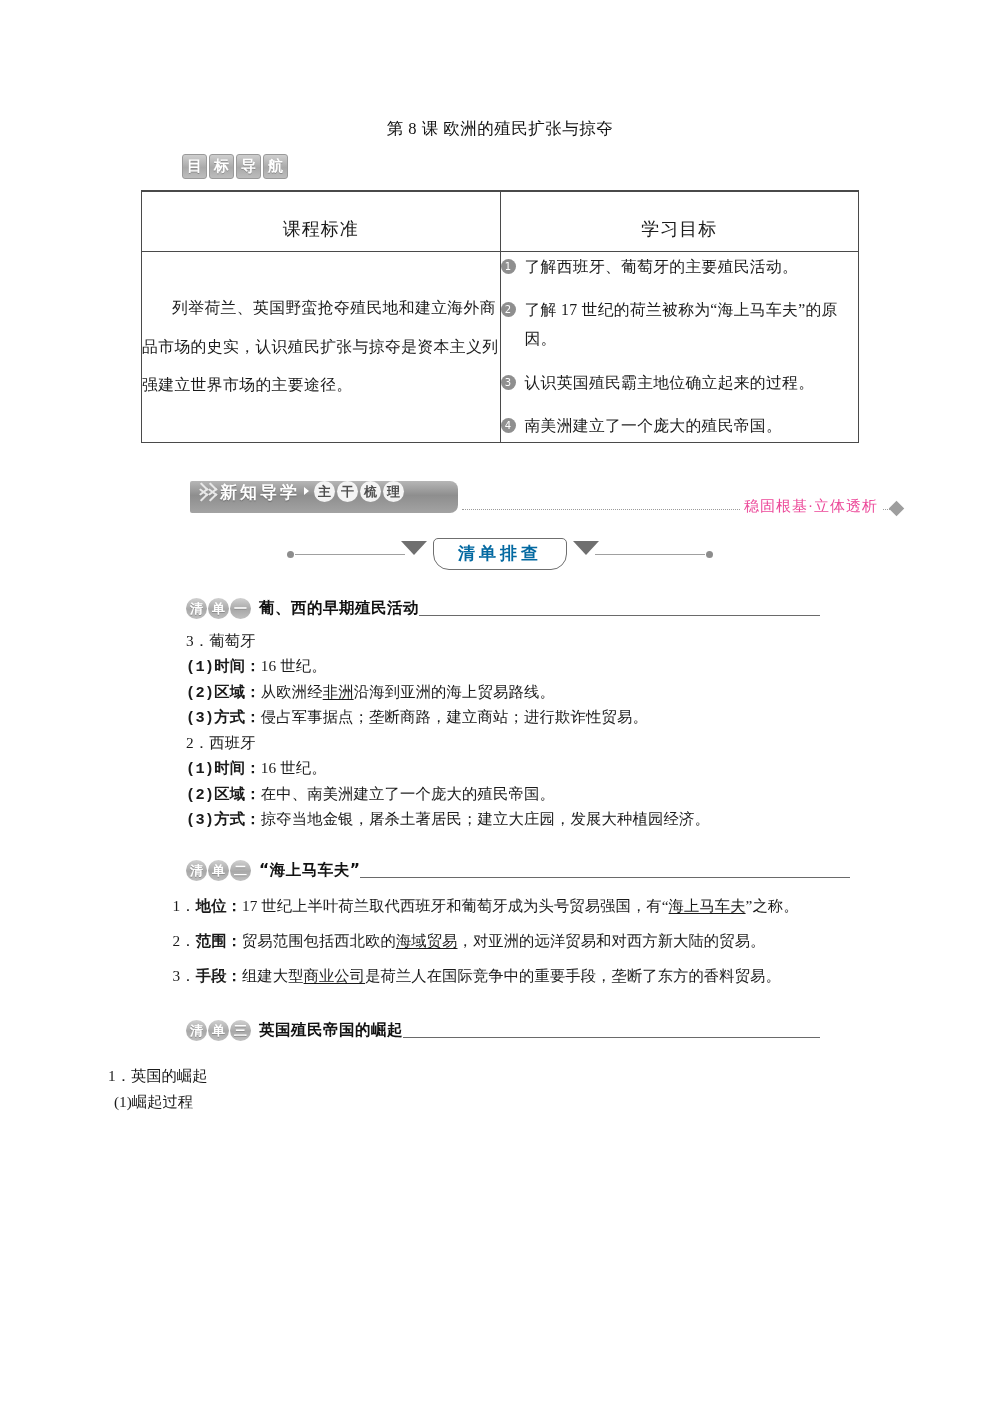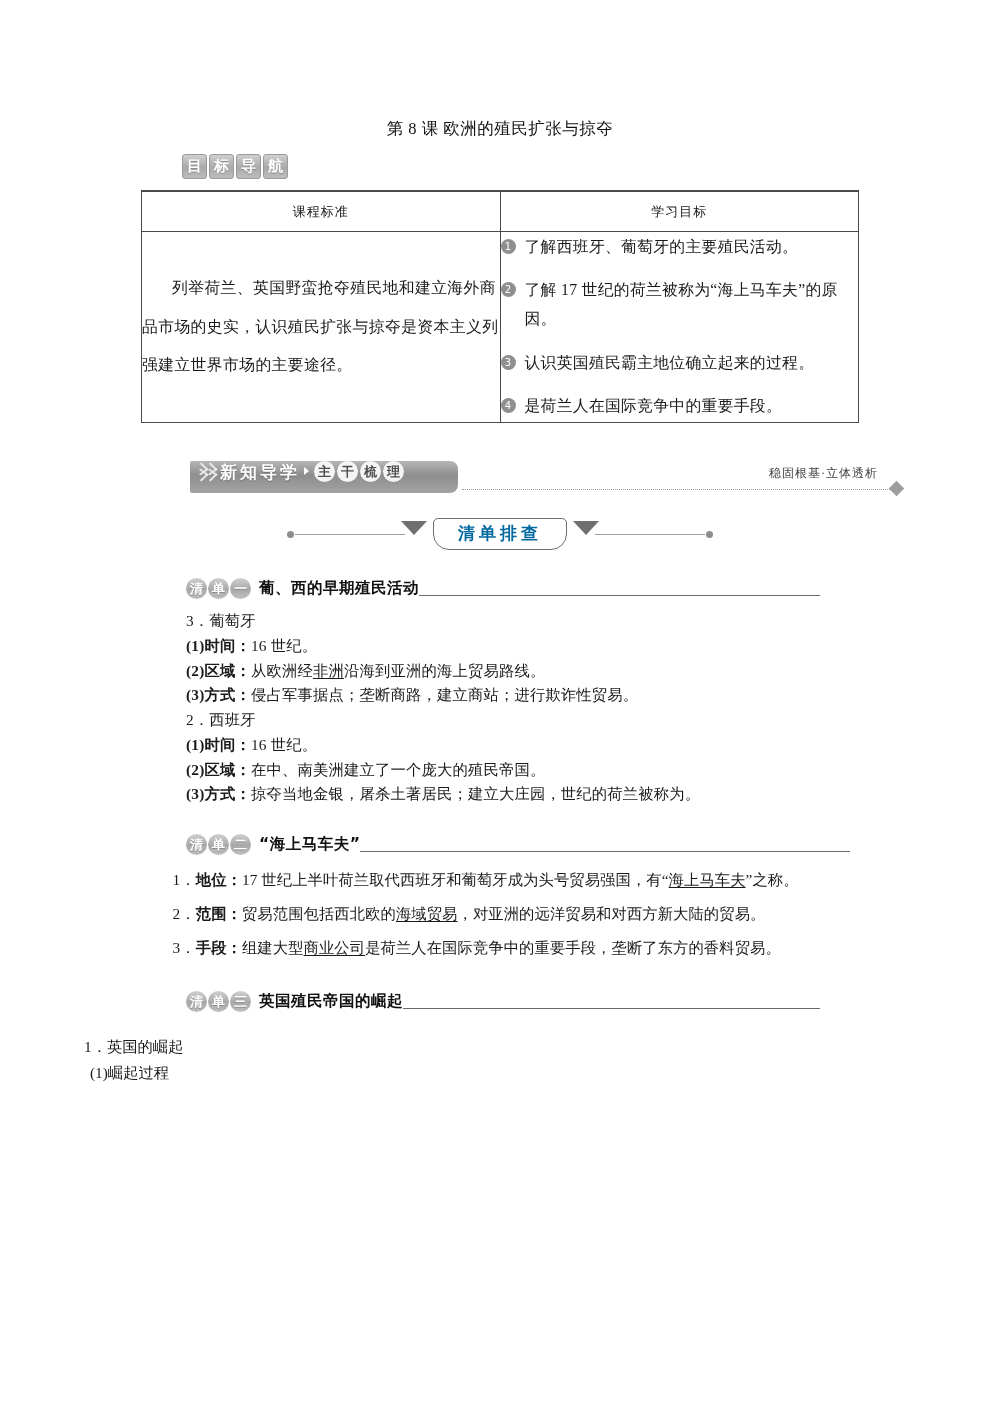--- a/index.html
+++ b/index.html
@@ -58,22 +58,22 @@
   .std-table {
     margin: 11px auto 0 auto;
     width: 718px;
     border-collapse: collapse;
     border: 1px solid #4a4a4a;
     border-top: 2.5px solid #4a4a4a;
     table-layout: fixed;
   }
   .std-table th {
     font-weight: normal;
-    font-size: 13px;
-    padding: 11px 0 10px 0;
+    font-size: 18px;
+    padding: 25px 0 10px 0;
     border-bottom: 1px solid #4a4a4a;
     border-right: 1px solid #4a4a4a;
     text-align: center;
     letter-spacing: 1px;
   }
   .std-table th:last-child { border-right: none; }
   .std-table td {
     vertical-align: middle;
     border-right: 1px solid #4a4a4a;
     padding: 0;
@@ -192,24 +192,24 @@
   .banner-rule {
     position: absolute;
     left: 462px;
     right: 108px;
     top: 28px;
     border-top: 1px dotted #9b9b9b;
   }
   .banner-sub {
     position: absolute;
     right: 118px;
-    top: 4px;
-    font-size: 12px;
+    top: 16px;
+    font-size: 15px;
     letter-spacing: 1px;
-    color: #404040;
+    color: #ec4899;
     font-family: "Liberation Serif", serif;
     background: #fff;
     padding: 0 4px;
   }
   .banner-diamond {
     position: absolute;
     right: 98px;
     top: 22px;
     width: 11px; height: 11px;
     background: #9e9e9e;
@@ -303,31 +303,31 @@
   .lh-rule.short { margin-right: 150px; }
 
   
   .para {
     font-size: 15.3px;
     line-height: 1.62;
     margin: 0 186px 0 186px;
     letter-spacing: 0.2px;
   }
   .blk { margin-top: 10px; }
-  .bold { font-family: Liberation Serif, serif; font-weight: bold; }
+  .bold { font-family: Liberation Mono, monospace; font-weight: bold; }
   .u { text-decoration: underline; text-underline-offset: 2px; }
   .para-idt {
     font-size: 15.3px;
     line-height: 1.72;
     margin: 0 142px 0 142px;
     text-indent: 2em;
     letter-spacing: 0.1px;
     text-align: justify;
   }
-  .lastblk { margin: 22px 186px 0 84px; }
+  .lastblk { margin: 22px 186px 0 108px; }
   .lastblk .l2 { margin-left: 6px; }
 </style>
 </head>
 <body>
 
 <div class="page">
 
   <div class="doc-title">第 8 课   欧洲的殖民扩张与掠夺</div>
 
   <div class="goal-badge">
@@ -354,21 +354,21 @@
           <li>
             <span class="num-circle">2</span>
             <span class="obj-text">了解 17 世纪的荷兰被称为“海上马车夫”的原因。</span>
           </li>
           <li>
             <span class="num-circle">3</span>
             <span class="obj-text">认识英国殖民霸主地位确立起来的过程。</span>
           </li>
           <li>
             <span class="num-circle">4</span>
-            <span class="obj-text">是荷兰人在国际竞争中的重要手段。</span>
+            <span class="obj-text">南美洲建立了一个庞大的殖民帝国。</span>
           </li>
         </ul>
       </td>
     </tr>
   </tbody>
     </table>
 
   <div class="sec-banner">
     <div class="banner-bar">
       <span class="chevrons">
@@ -413,21 +413,21 @@
     <div>3．葡萄牙</div>
     <div><span class="bold">(1)时间：</span><span>16 世纪。</span></div>
     <div><span class="bold">(2)区域：</span><span>从欧洲经</span><span class="u">非洲</span><span>沿海到亚洲的海上贸易路线。</span></div>
     <div><span class="bold">(3)方式：</span><span>侵占军事据点；垄断商路，建立商站；进行欺诈性贸易。</span></div>
   </div>
 
   <div class="para">
     <div>2．西班牙</div>
     <div><span class="bold">(1)时间：</span><span>16 世纪。</span></div>
     <div><span class="bold">(2)区域：</span><span>在中、南美洲建立了一个庞大的殖民帝国。</span></div>
-    <div><span class="bold">(3)方式：</span><span>掠夺当地金银，屠杀土著居民；建立大庄园，世纪的荷兰被称为。</span></div>
+    <div><span class="bold">(3)方式：</span><span>掠夺当地金银，屠杀土著居民；建立大庄园，发展大种植园经济。</span></div>
   </div>
 
   <div class="list-head">
     <span class="lh-circles">
       <span class="lc">清</span>
       <span class="lc">单</span>
       <span class="lc">二</span>
     </span>
     <span class="lh-title">“海上马车夫”</span>
     <span class="lh-rule short"></span>

